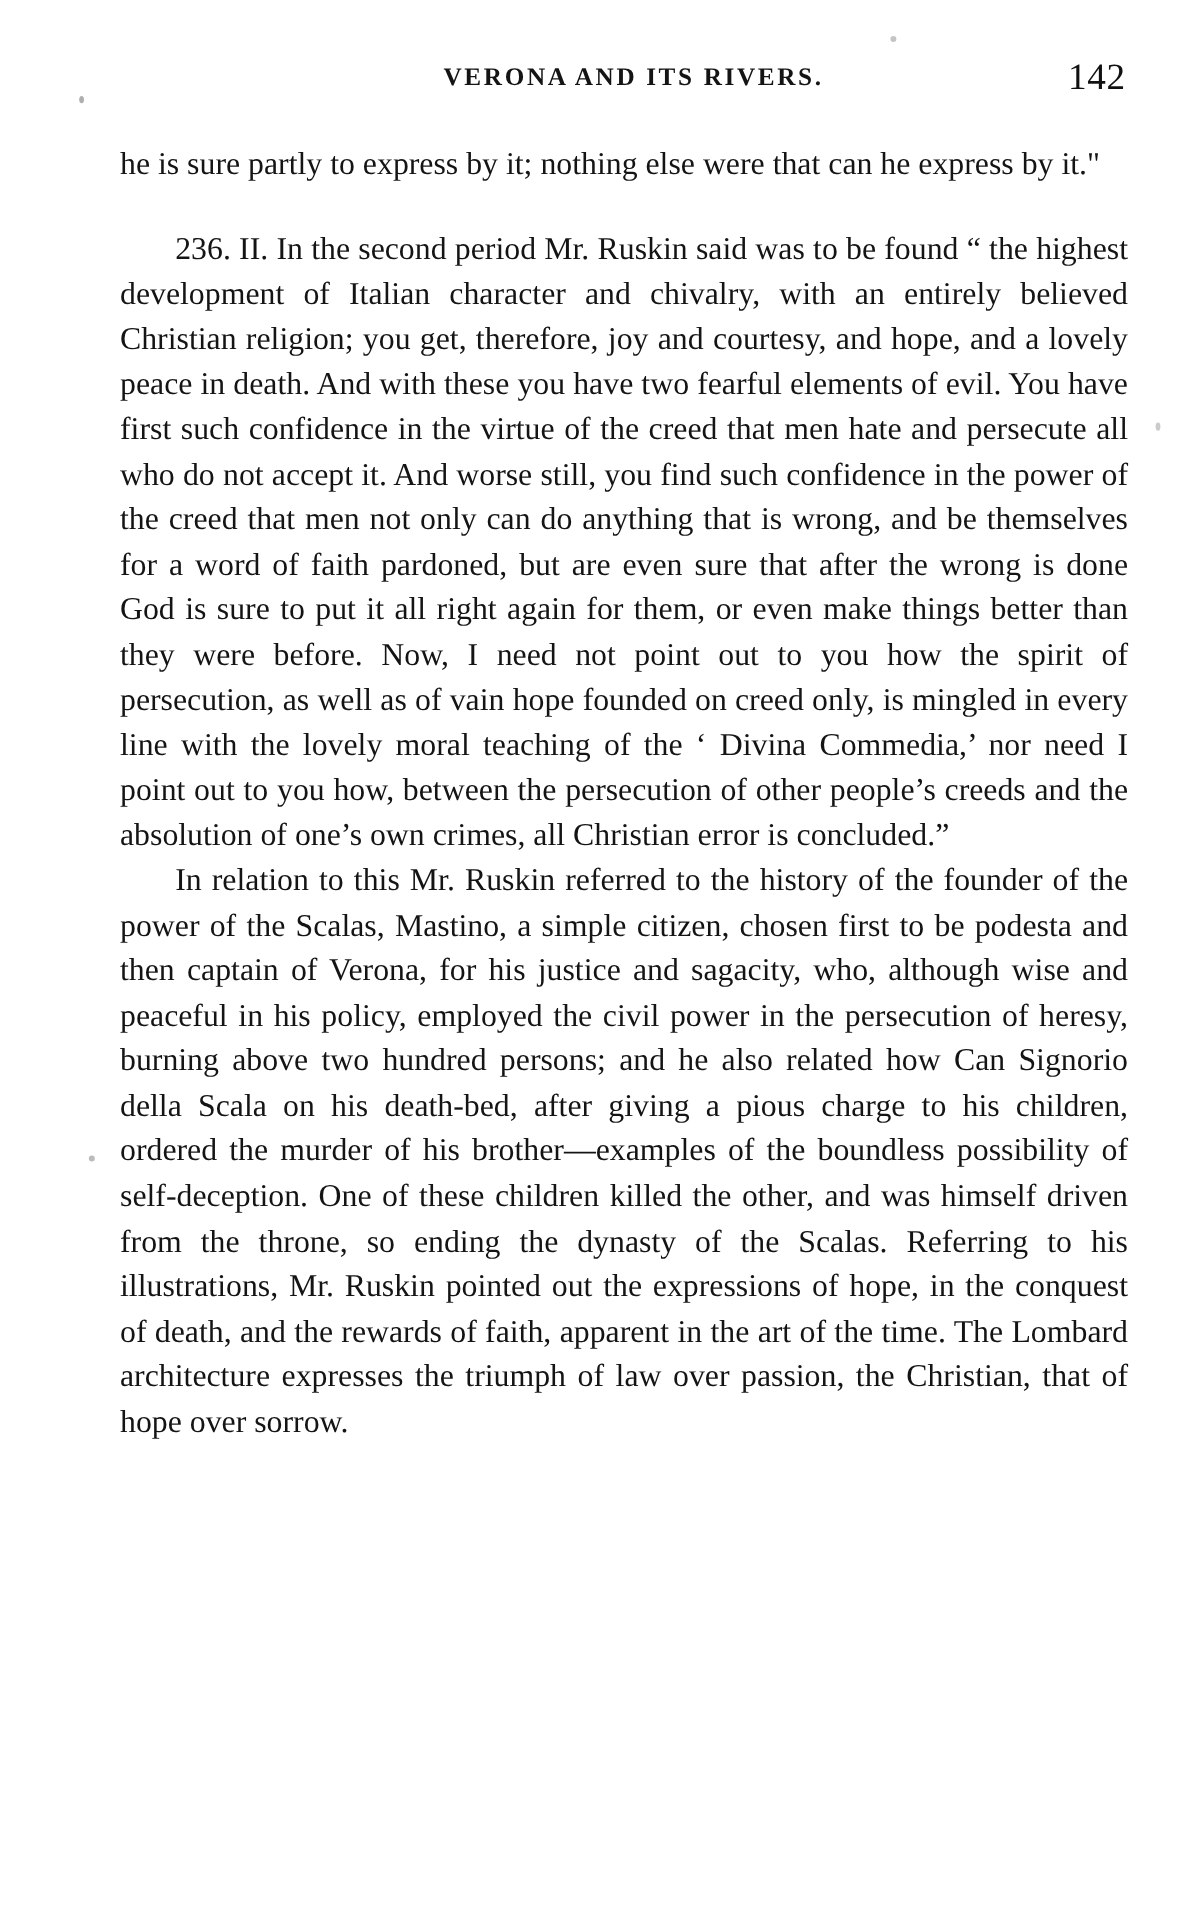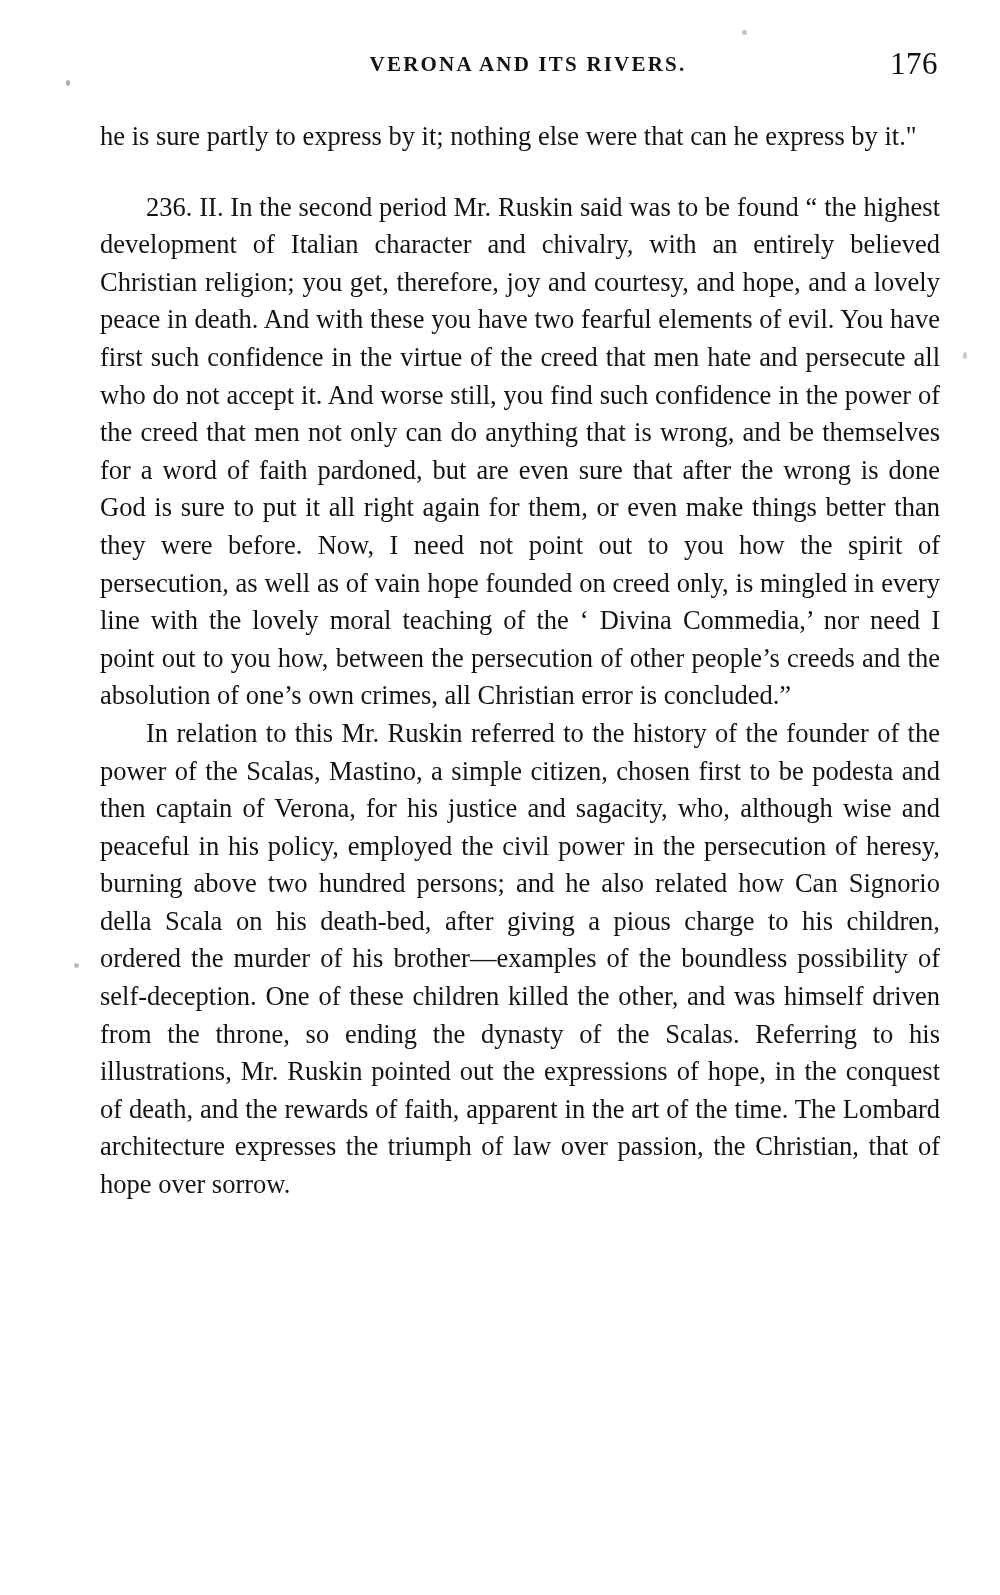--- a/index.html
+++ b/index.html
@@ -86,21 +86,21 @@
   .dust3 { left: 74px; top: 963px; width: 5px; height: 5px; opacity: .45; }
   .dust4 { left: 963px; top: 352px; width: 4px; height: 7px; opacity: .35; }
 </style>
 </head>
 <body>
 
 <div class="page">
 
   <div class="header">
     <div class="running-head">Verona and its Rivers.</div>
-    <div class="folio">176</div>
+    <div class="folio">142</div>
   </div>
 
   <div class="body-text">
     <p class="first">he is sure partly to express by it; nothing else were that can he express by it."</p>
     <p class="indent gap">236. II. In the second period Mr. Ruskin said was to be found “ the highest development of Italian character and chivalry, with an entirely believed Christian religion; you get, therefore, joy and courtesy, and hope, and a lovely peace in death.   And with these you have two fearful elements of evil.   You have first such confidence in the virtue of the creed that men hate and persecute all who do not accept it.   And worse still, you find such confidence in the power of the creed that men not only can do anything that is wrong, and be themselves for a word of faith pardoned, but are even sure that after the wrong is done God is sure to put it all right again for them, or even make things better than they were before. Now, I need not point out to you how the spirit of persecution, as well as of vain hope founded on creed only, is mingled in every line with the lovely moral teaching of the ‘ Divina Commedia,’ nor need I point out to you how, between the persecution of other people’s creeds and the absolution of one’s own crimes, all Christian error is concluded.”</p>
     <p class="indent">In relation to this Mr. Ruskin referred to the history of the founder of the power of the Scalas, Mastino, a simple citizen, chosen first to be podesta and then captain of Verona, for his justice and sagacity, who, although wise and peaceful in his policy, employed the civil power in the persecution of heresy, burning above two hundred persons; and he also related how Can Signorio della Scala on his death-bed, after giving a pious charge to his children, ordered the murder of his brother—examples of the boundless possibility of self-deception.   One of these children killed the other, and was himself driven from the throne, so ending the dynasty of the Scalas.   Referring to his illustrations, Mr. Ruskin pointed out the expressions of hope, in the conquest of death, and the rewards of faith, apparent in the art of the time.   The Lombard architecture expresses the triumph of law over passion, the Christian, that of hope over sorrow.</p>
   </div>
 
   <span class="dust1"></span>
   <span class="dust2"></span>

